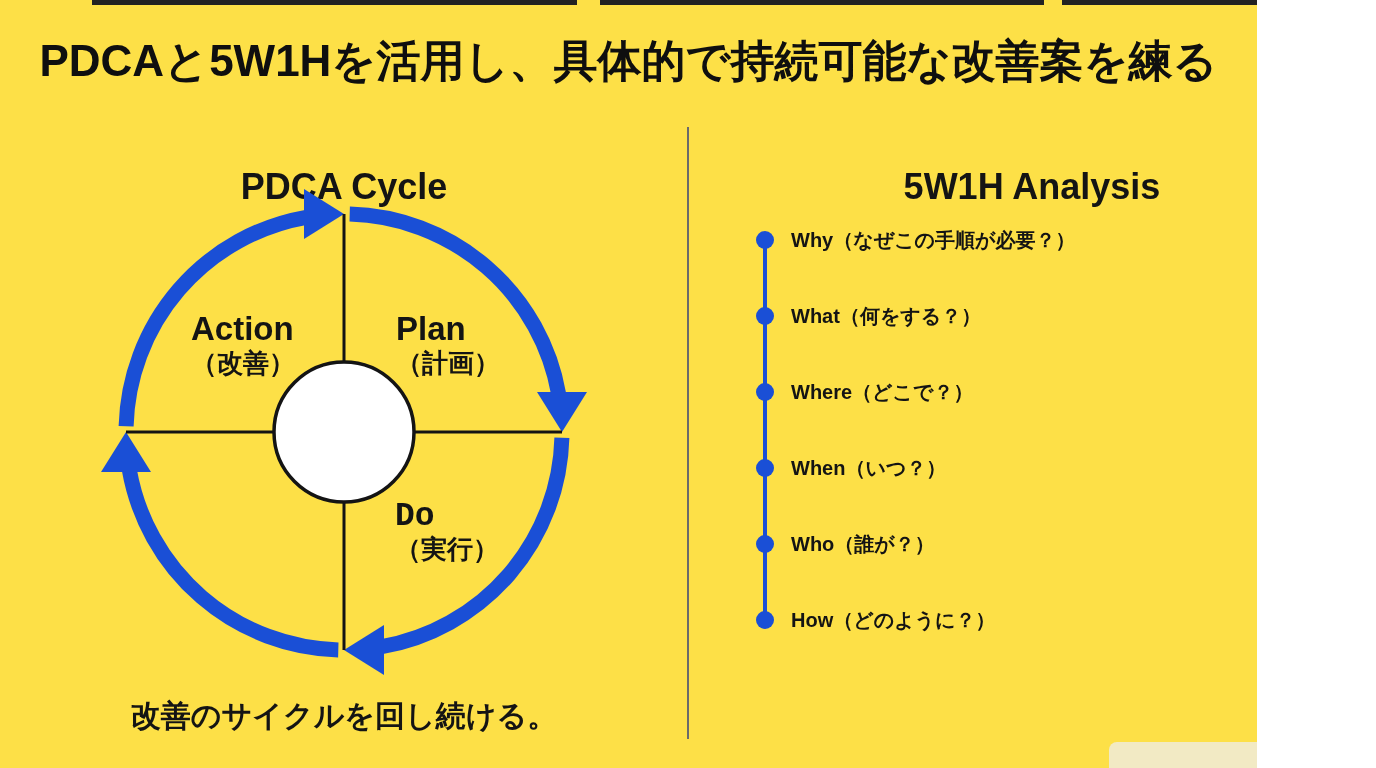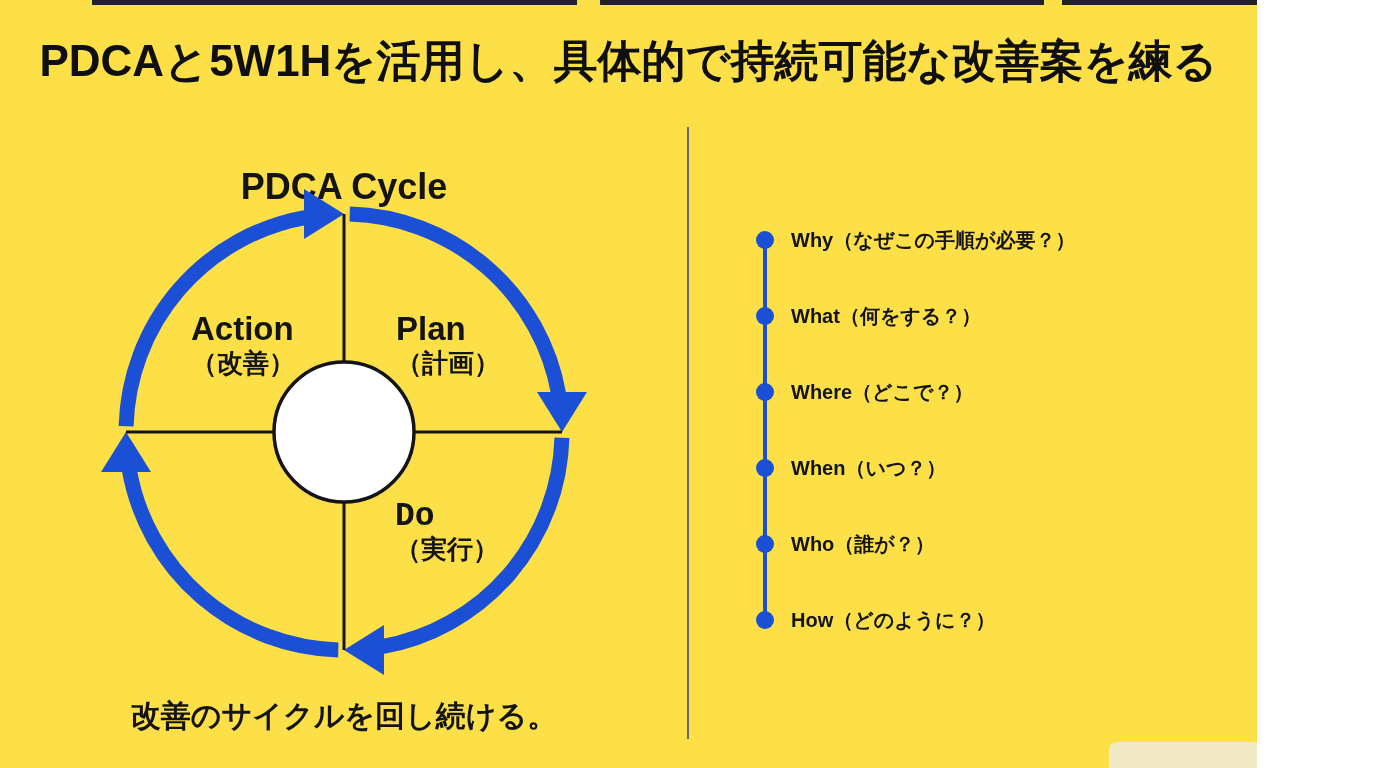--- a/index.html
+++ b/index.html
@@ -125,20 +125,21 @@
 
 <div class="slide">
 
   <div class="top-edge seg1"></div>
   <div class="top-edge seg2"></div>
   <div class="top-edge seg3"></div>
 
   <h1 class="title">PDCAと5W1Hを活用し、具体的で持続可能な改善案を練る</h1>
 
   <div class="panel-heading left">PDCA Cycle</div>
+  <div class="panel-heading right">5W1H Analysis</div>
 
   <div class="divider"></div>
 
   <svg class="pdca-svg" width="600" height="540" viewBox="0 0 600 540">
     <g stroke="#1a4fd6" stroke-width="15" fill="none">
       <path d="M 82.1 264.3 A 218 218 0 0 1 262.2 55.3"></path>
       <path d="M 305.7 52.1 A 218 218 0 0 1 514.7 232.2"></path>
       <path d="M 517.9 275.7 A 218 218 0 0 1 337.8 484.7"></path>
       <path d="M 294.3 487.9 A 218 218 0 0 1 85.3 307.8"></path>
     </g>

